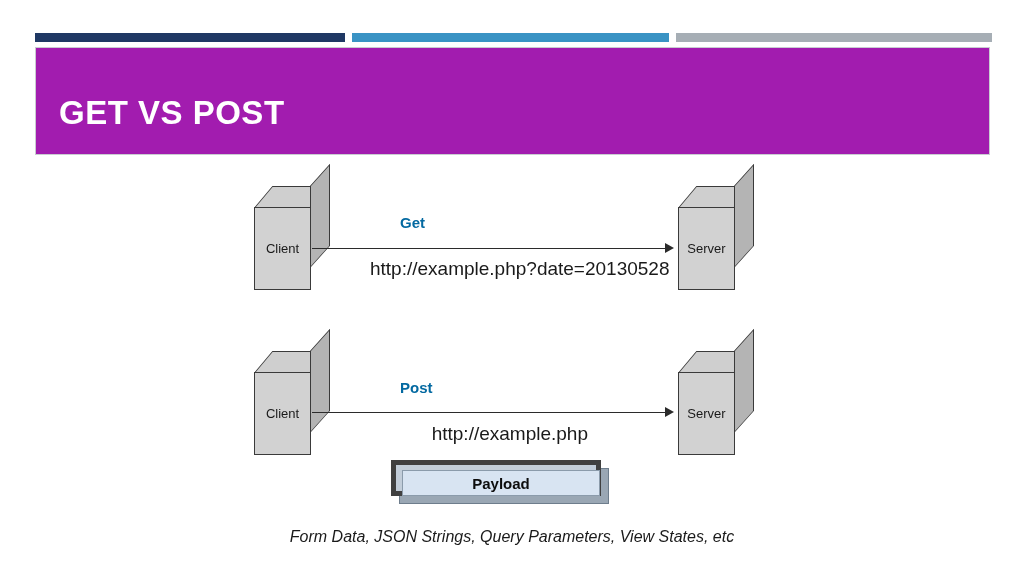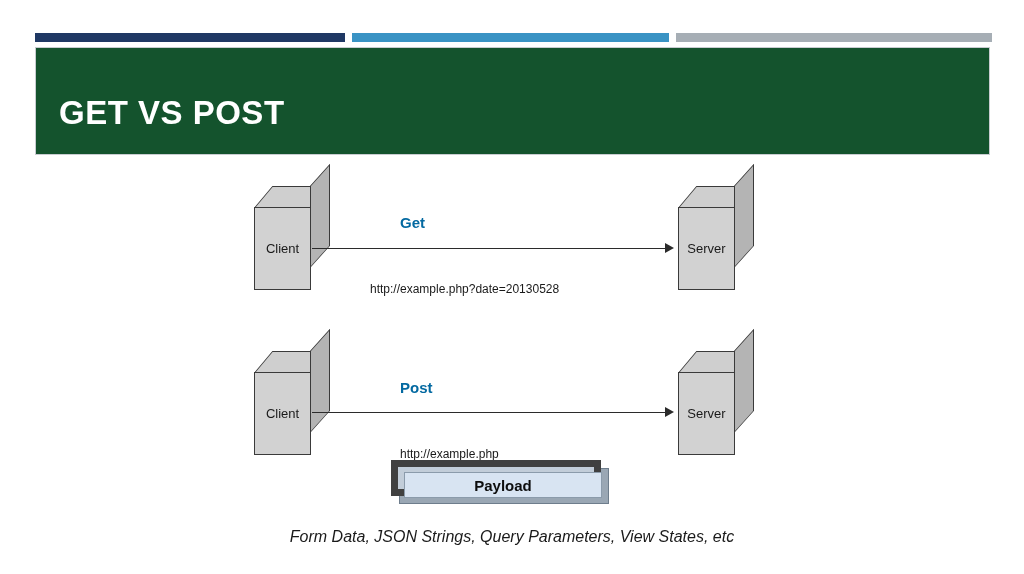--- a/index.html
+++ b/index.html
@@ -33,21 +33,21 @@
   .accent-bar.blue  { left: 317px; width: 317px; background: #3a93c4; }
   .accent-bar.gray  { left: 641px; width: 316px; background: #a6aeb5; }
 
   
   .title-banner {
     position: absolute;
     left: 35px;
     top: 47px;
     width: 955px;
     height: 108px;
-    background: #14532d;
+    background: #a21caf;
     border: 1px solid #c9ccd1;
     box-sizing: border-box;
   }
   .title-text {
     position: absolute;
     left: 23px;
     top: 48px;
     color: #ffffff;
     font-size: 33px;
     font-weight: bold;
@@ -138,26 +138,25 @@
   .method-label {
     position: absolute;
     font-size: 15px;
     font-weight: bold;
     color: #0369a1;
     line-height: 1;
     white-space: nowrap;
   }
   .url-label {
     position: absolute;
-    font-size: 12px;
+    font-size: 19px;
     color: #1a1a1a;
-    text-align: left;
+    text-align: right;
     line-height: 1;
     white-space: nowrap;
-    margin-top: 24px;
   }
 
   
   .payload-wrap {
     position: absolute;
     left: 391px;
     top: 460px;
     width: 218px;
     height: 44px;
   }
@@ -171,21 +170,21 @@
     border: 1px solid #6e7d8c;
     box-sizing: border-box;
   }
   .payload-outer {
     position: absolute;
     left: 0;
     top: 0;
     width: 210px;
     height: 36px;
     background: #c2cdd9;
-    border: 7px solid #404040;
+    border: 5px solid #404040;
     box-sizing: border-box;
   }
   .payload-inner {
     position: absolute;
     left: 6px;
     top: 5px;
     width: 198px;
     height: 26px;
     background: #d8e4f2;
     border: 1px solid #8b9bab;
@@ -254,21 +253,21 @@
     <div class="side"></div>
     <div class="front"></div>
     <div class="cube-label">Client</div>
   </div>
 
   <div class="arrow-line" style="left:312px; top:412px; width:356px;"></div>
   <div class="arrow-head" style="left:665px; top:407px;"></div>
 
   <div class="method-label" style="left:400px; top:380px; width:200px;">Post</div>
 
-  <div class="url-label" style="left:400px; top:424px; width:200px;">http://example.php</div>
+  <div class="url-label" style="left:388px; top:424px; width:200px;">http://example.php</div>
 
   <div class="cube" style="left:678px; top:351px;">
     <div class="top"></div>
     <div class="side"></div>
     <div class="front"></div>
     <div class="cube-label">Server</div>
   </div>
 
   <div class="payload-wrap">
     <div class="payload-shadow"></div>

